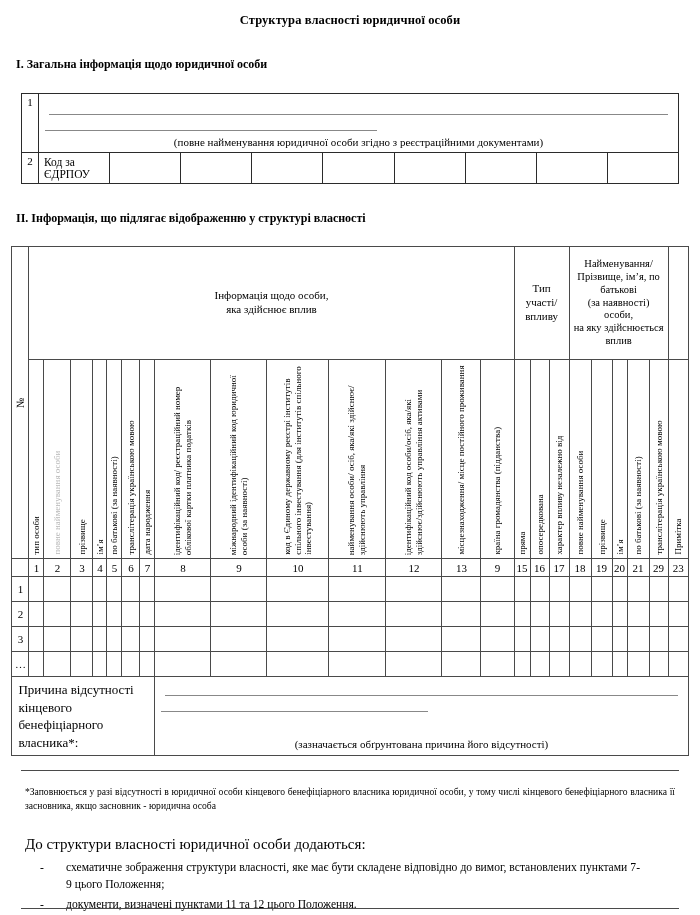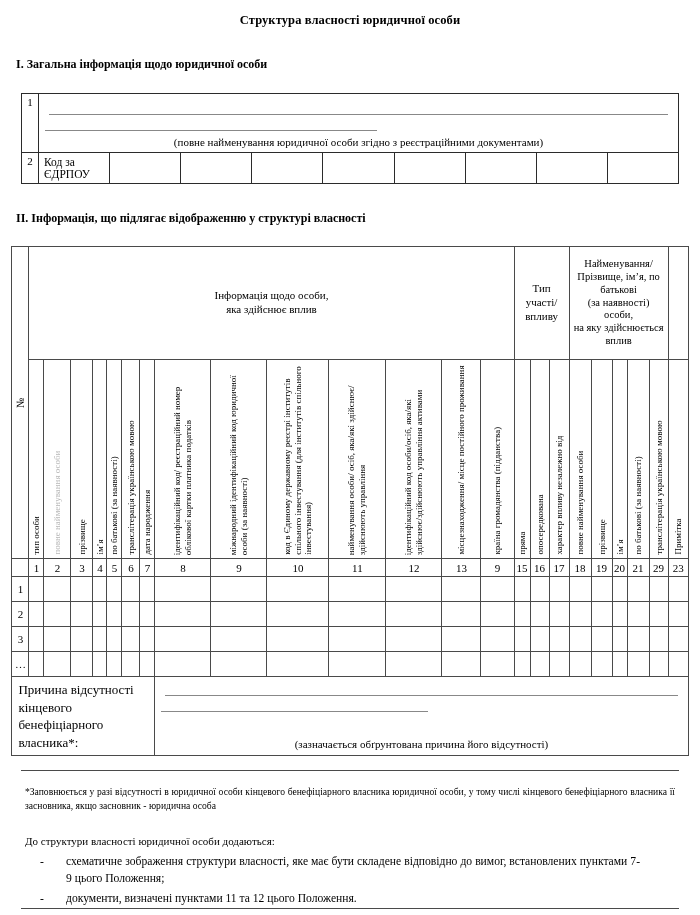--- a/index.html
+++ b/index.html
@@ -200,21 +200,21 @@
   .footnote {
     width: 650px;
     margin: 14px auto 0 auto;
     font-size: 9.6px;
     line-height: 1.45;
     text-align: justify;
   }
   .para {
     width: 650px;
     margin: 20px auto 0 auto;
-    font-size: 11px;
+    font-size: 15px;
     line-height: 1.5;
   }
   .bullets {
     width: 600px;
     margin: 3px auto 0 40px;
     font-size: 11.6px;
     line-height: 1.55;
   }
   .bullet-row {
     display: flex;

